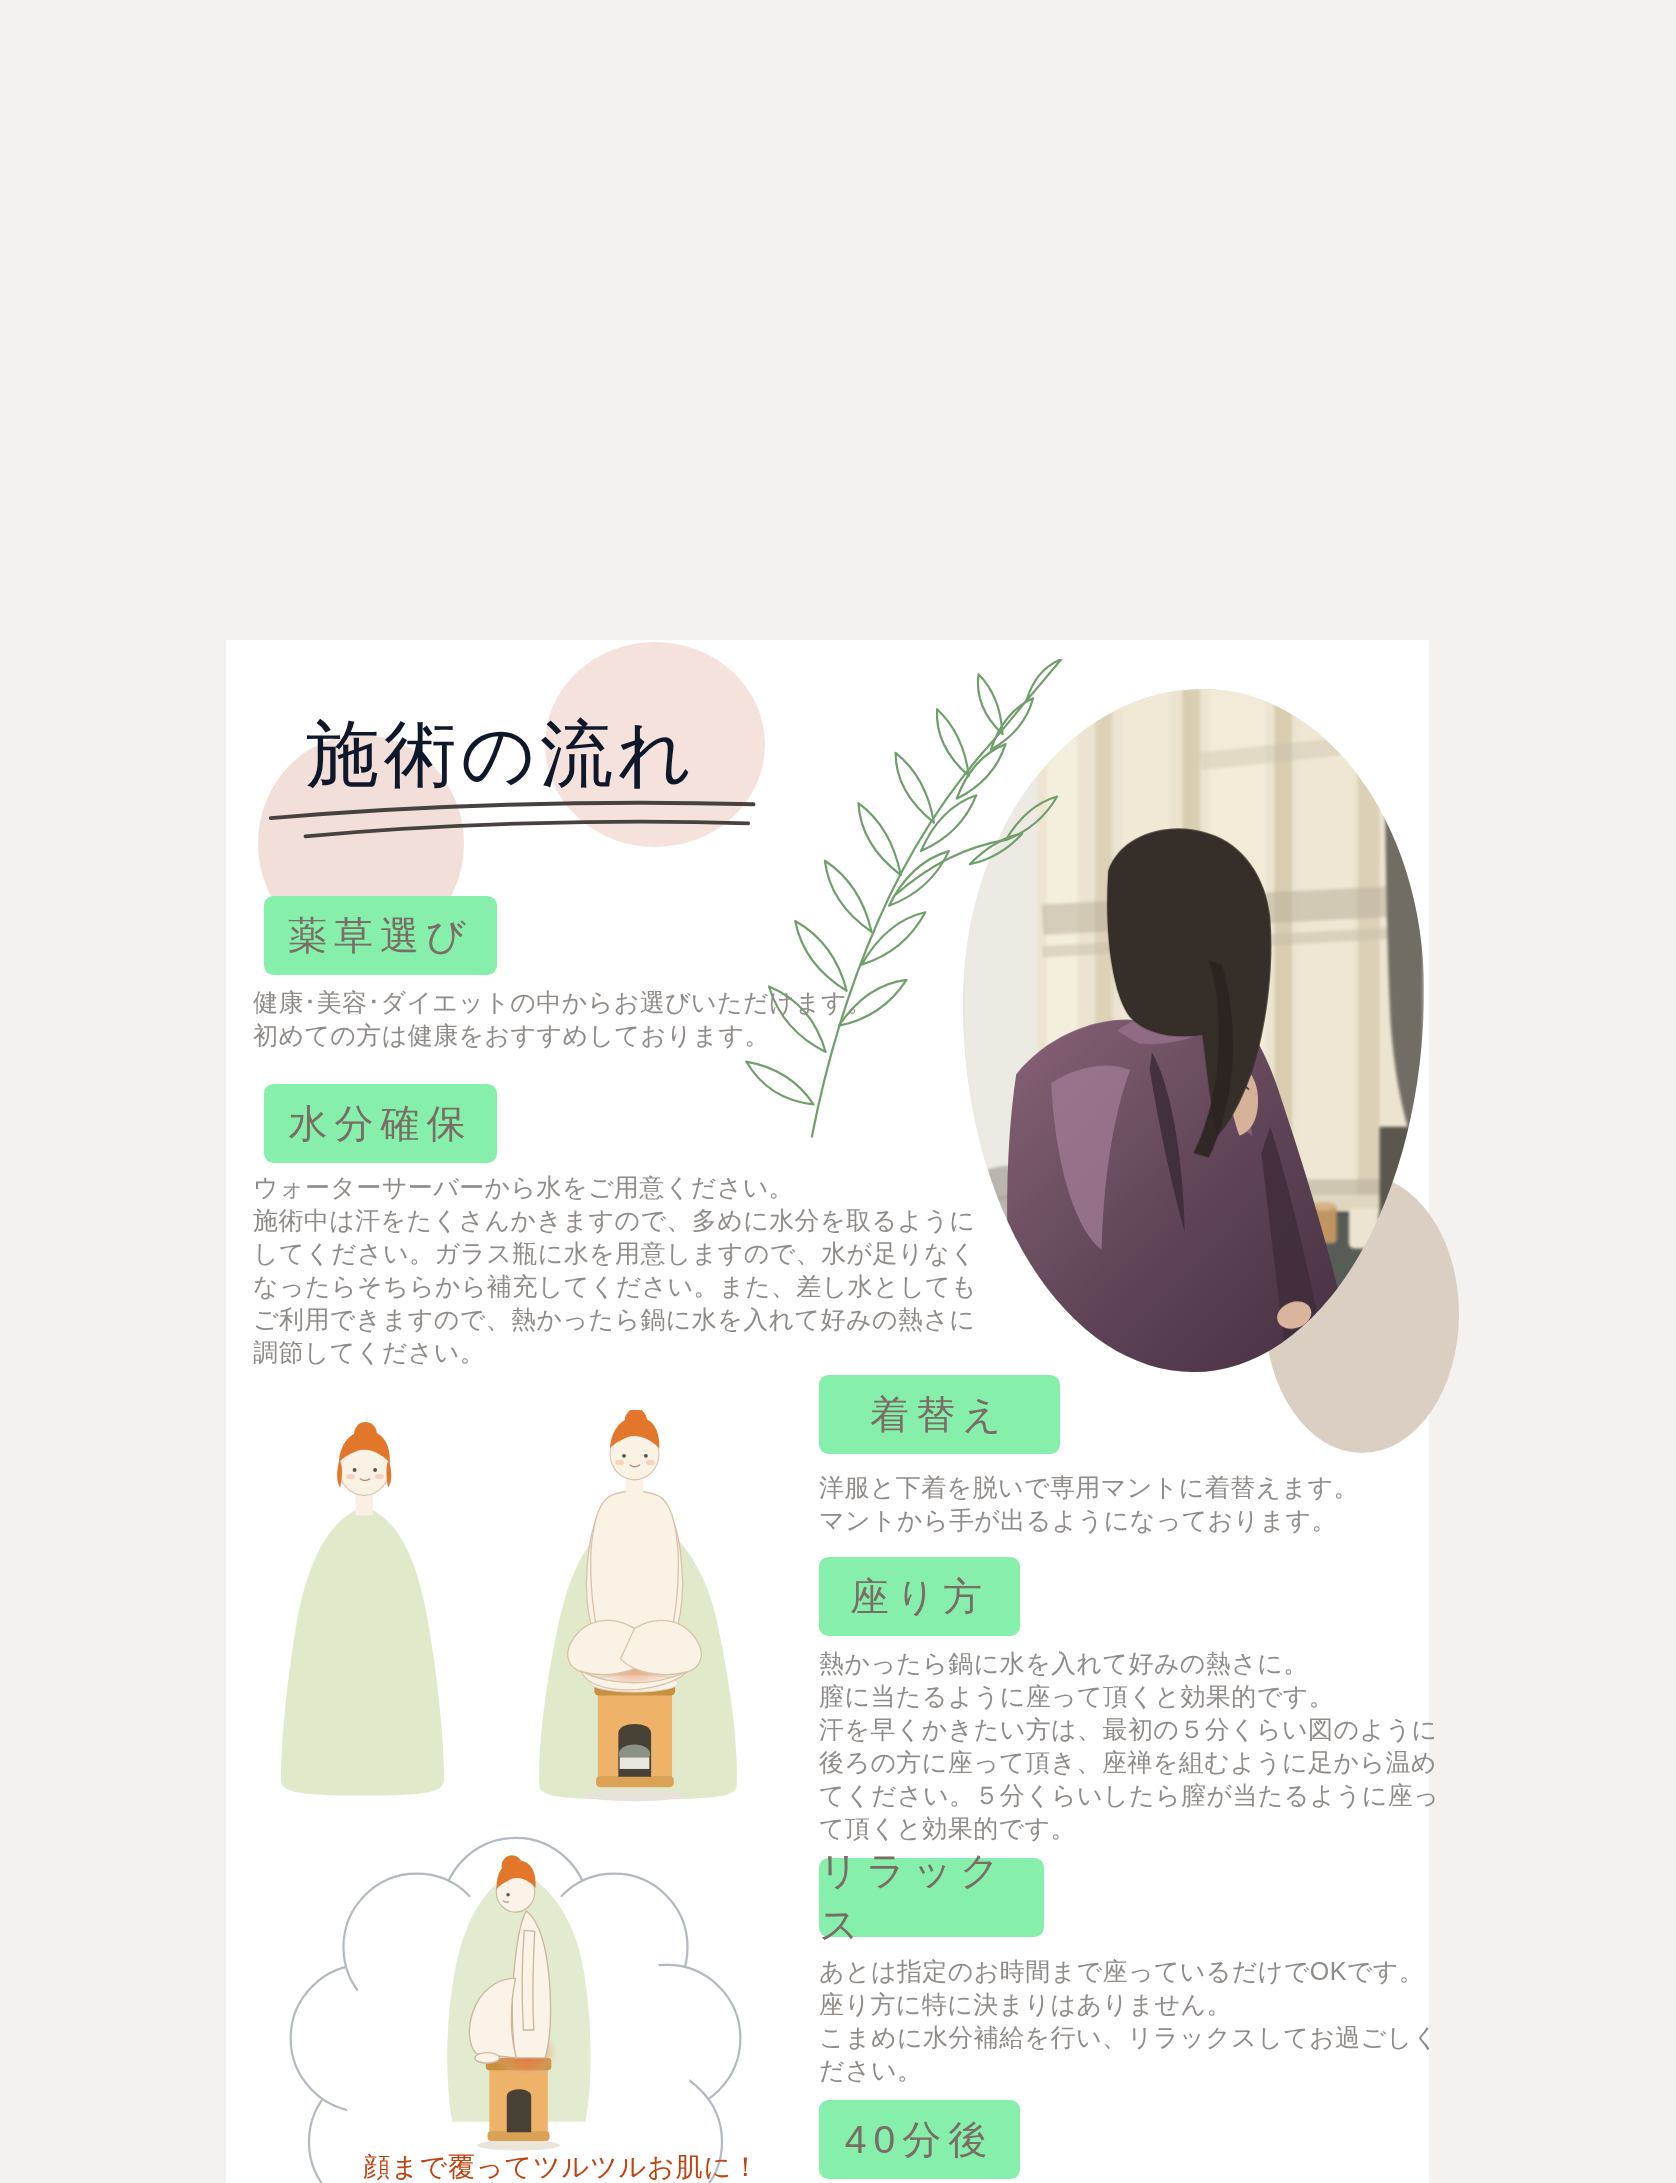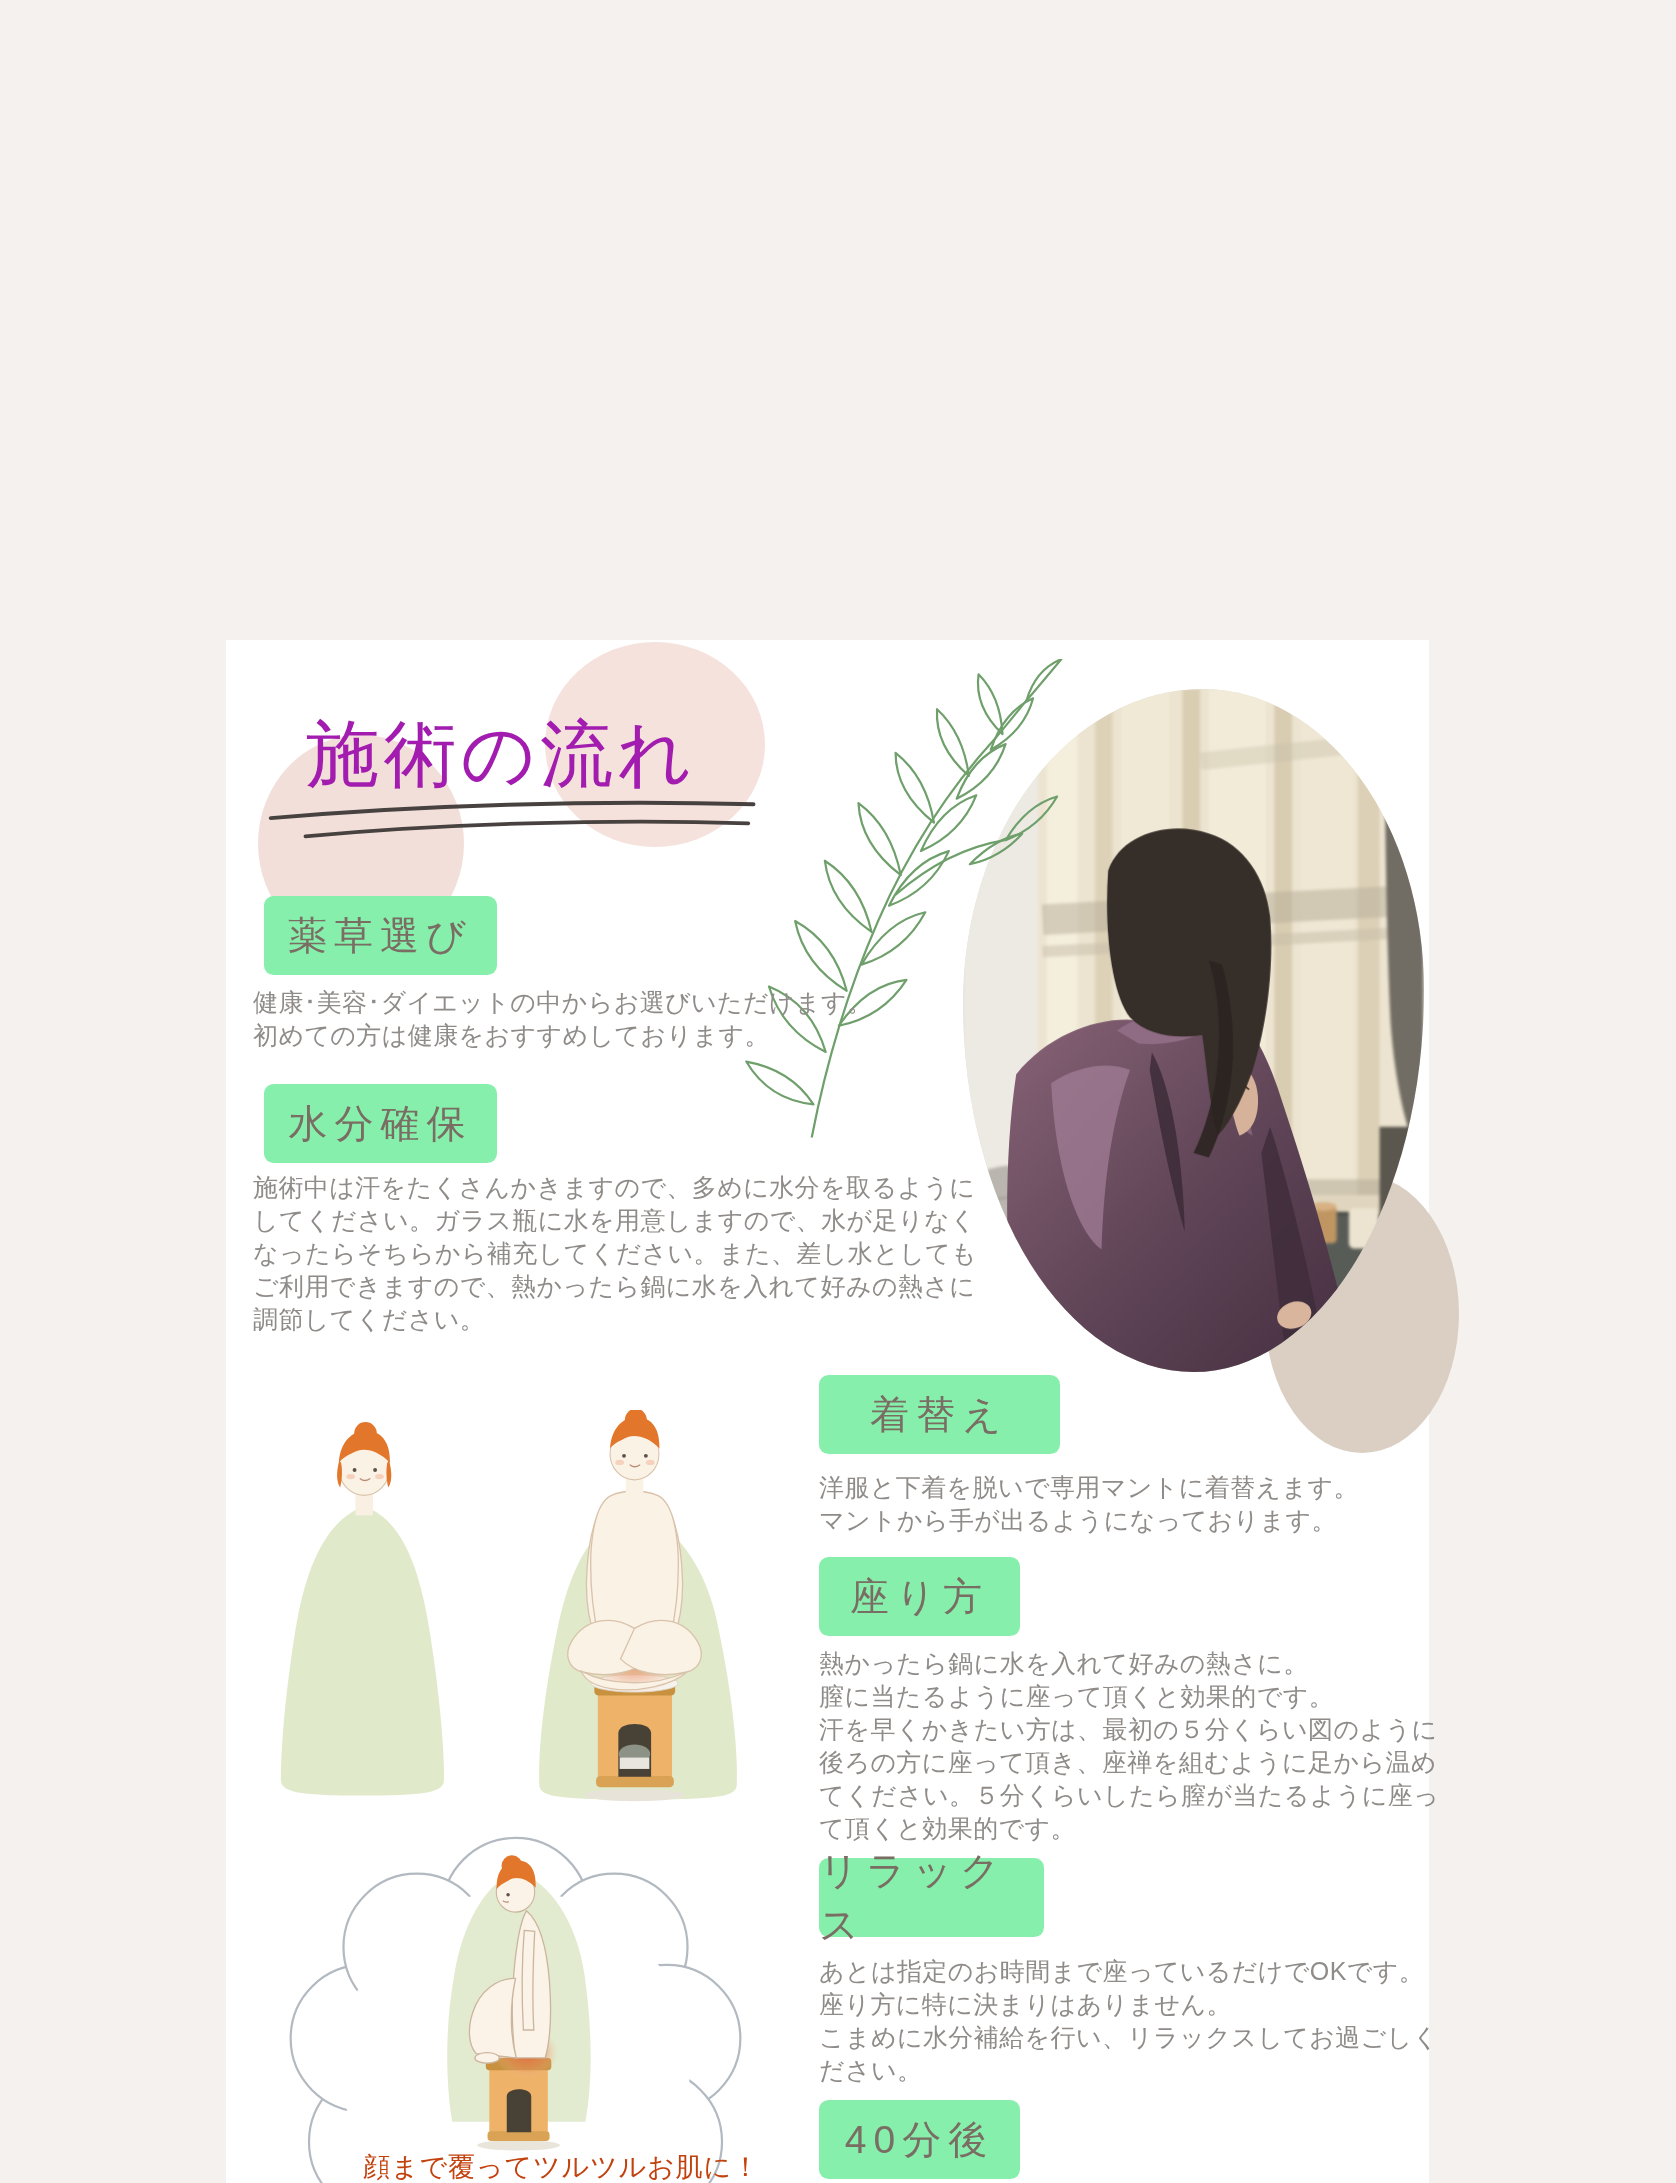--- a/index.html
+++ b/index.html
@@ -15,21 +15,21 @@
   }
   .deco-circle{border-radius:50%;}
   .badge{
     background:#86efac;border-radius:9.6px;
     color:#7a6d63;font-size:39px;letter-spacing:0.18em;
     display:flex;align-items:center;justify-content:center;
     font-weight:500;
   }
   .para{color:#8f8b88;font-size:25px;line-height:33px;letter-spacing:0.4px;white-space:nowrap;}
   #page-title{
-    font-size:73px;color:#a21caf;letter-spacing:4.4px;font-weight:400;white-space:nowrap;
+    font-size:73px;color:#0f172a;letter-spacing:4.4px;font-weight:400;white-space:nowrap;
   }
   #cloud-caption{
     font-size:27px;color:#c2410c;letter-spacing:0.9px;text-align:center;white-space:nowrap;
   }
   #photo-blob{
     left:963px;top:689px;width:461px;height:683px;
     border-radius:52% 48% 50% 50% / 46% 44% 56% 54%;
     overflow:hidden;background:#e6e1d7;
   }
   svg{display:block;}
@@ -150,20 +150,21 @@
 </div>
 <div class="abs para" style="left:253px;top:986px;">
   <div>健康･美容･ダイエットの中からお選びいただけます。</div>
   <div>初めての方は健康をおすすめしております。</div>
 </div>
 
 <div class="abs badge" style="left:264px;top:1084px;width:233px;height:79px;">
   <span>水分確保</span>
 </div>
 <div class="abs para" style="left:253px;top:1171px;">
+  <div>ウォーターサーバーから水をご用意ください。</div>
   <div>施術中は汗をたくさんかきますので、多めに水分を取るように</div>
   <div>してください。ガラス瓶に水を用意しますので、水が足りなく</div>
   <div>なったらそちらから補充してください。また、差し水としても</div>
   <div>ご利用できますので、熱かったら鍋に水を入れて好みの熱さに</div>
   <div>調節してください。</div>
 </div>
 
 <div class="abs badge" style="left:819px;top:1375px;width:241px;height:79px;">
   <span>着替え</span>
 </div>

